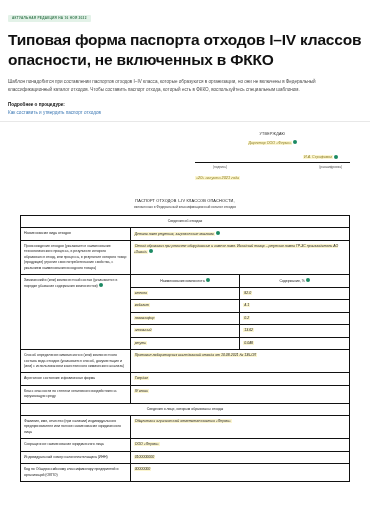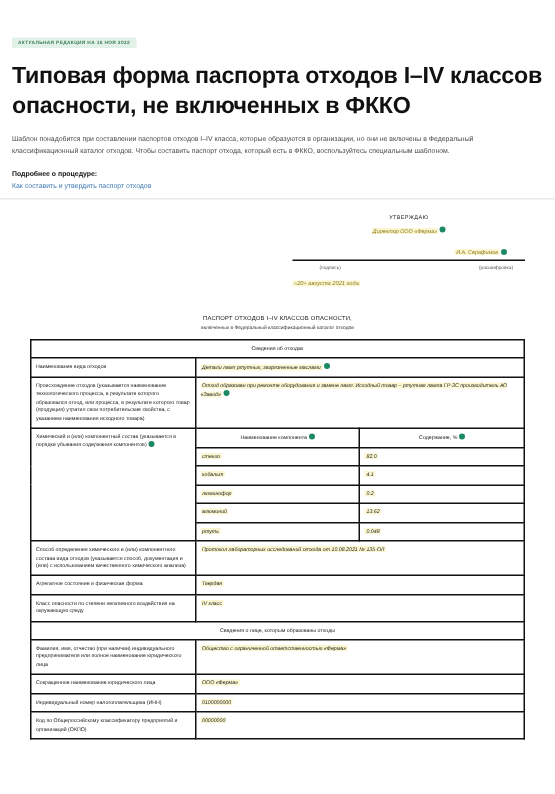--- a/index.html
+++ b/index.html
@@ -17,21 +17,21 @@
   .page {
     width: 370px;
     height: 529px;
     position: relative;
     background: #ffffff;
     box-sizing: border-box;
   }
 
   
   .article {
-    padding: 16px 8px 6px 8px;
+    padding: 5px 8px 6px 8px;
     background: #ffffff;
     border-bottom: 1px solid #e8e8e8;
   }
   .badge {
     display: inline-block;
     background: #e3f2e8;
     color: #3a7a52;
     font-size: 3.2px;
     letter-spacing: 0.25px;
     font-weight: 700;

